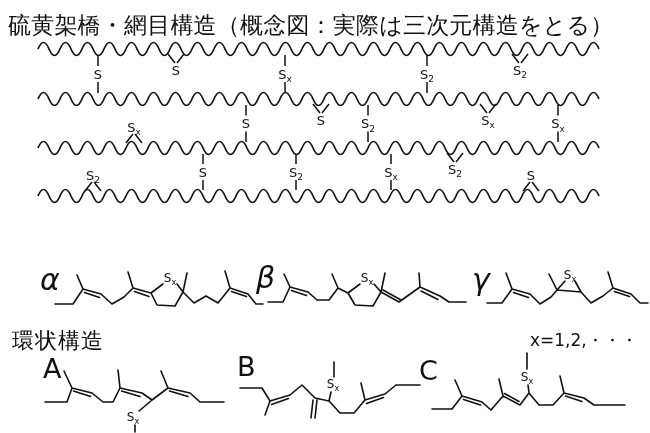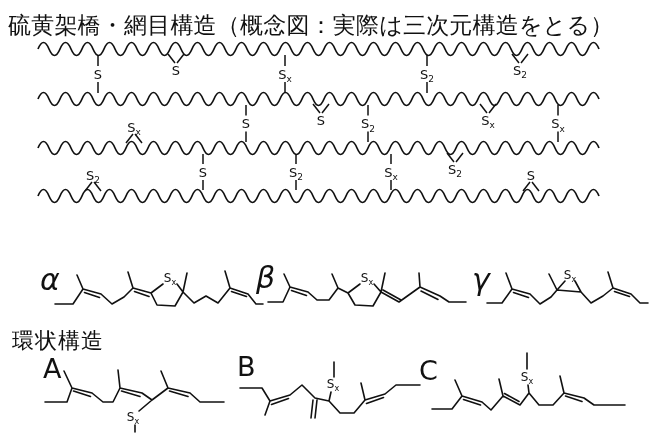--- a/index.html
+++ b/index.html
@@ -113,20 +113,21 @@
   <svg class="abs" style="left:485px;top:262px" width="165" height="58" viewBox="0 0 165 58">
     <path class="skel" d="M2 41 H17 L27 27 M27 27 L21 11 M27 27 L45 32 M28.5 30.5 L43.5 35.5
          M45 32 L55 42 L66 35 L72 28 M72 28 L64 12
          M72 28 L80 19 M90 19 L96 30 M72 28 L96 30
          M96 30 L106 41 L118 34 L128 26 M128 26 L123 10
          M128 26 L146 32 M129.5 29.5 L144.5 34.5 M146 32 L155 41 H163"></path>
     <text class="mlabel" x="85" y="17" text-anchor="middle"><tspan>S</tspan><tspan class="msub" dy="3">x</tspan></text>
   </svg>
 
   <div class="abs heading" style="left:12px;top:326px">環状構造</div>
+  <div class="abs note" style="left:530px;top:329px">x=1,2,・・・</div>
 
   <div class="abs letter" style="left:43px;top:353px">A</div>
   <svg class="abs" style="left:45px;top:358px" width="181" height="75" viewBox="0 0 181 75">
     <path class="skel" d="M0 44 H22 L27 30 M27 30 L19 13 M27 30 L47 35 M28.5 33 L45.5 38.5
          M47 35 L58 44 L68 44 L75 30 M75 30 L73 12
          M75 30 L97 35 M76.5 33 L95 38.5 M97 35 L107 42
          M107 42 L94 53 M90 67 V74
          M107 42 L123 30 M123 30 L116 13
          M123 30 L145 35 M124.5 33 L143 38.5 M145 35 L155 44 H179"></path>
     <text class="mlabel" x="88" y="63" text-anchor="middle"><tspan>S</tspan><tspan class="msub" dy="3">x</tspan></text>

